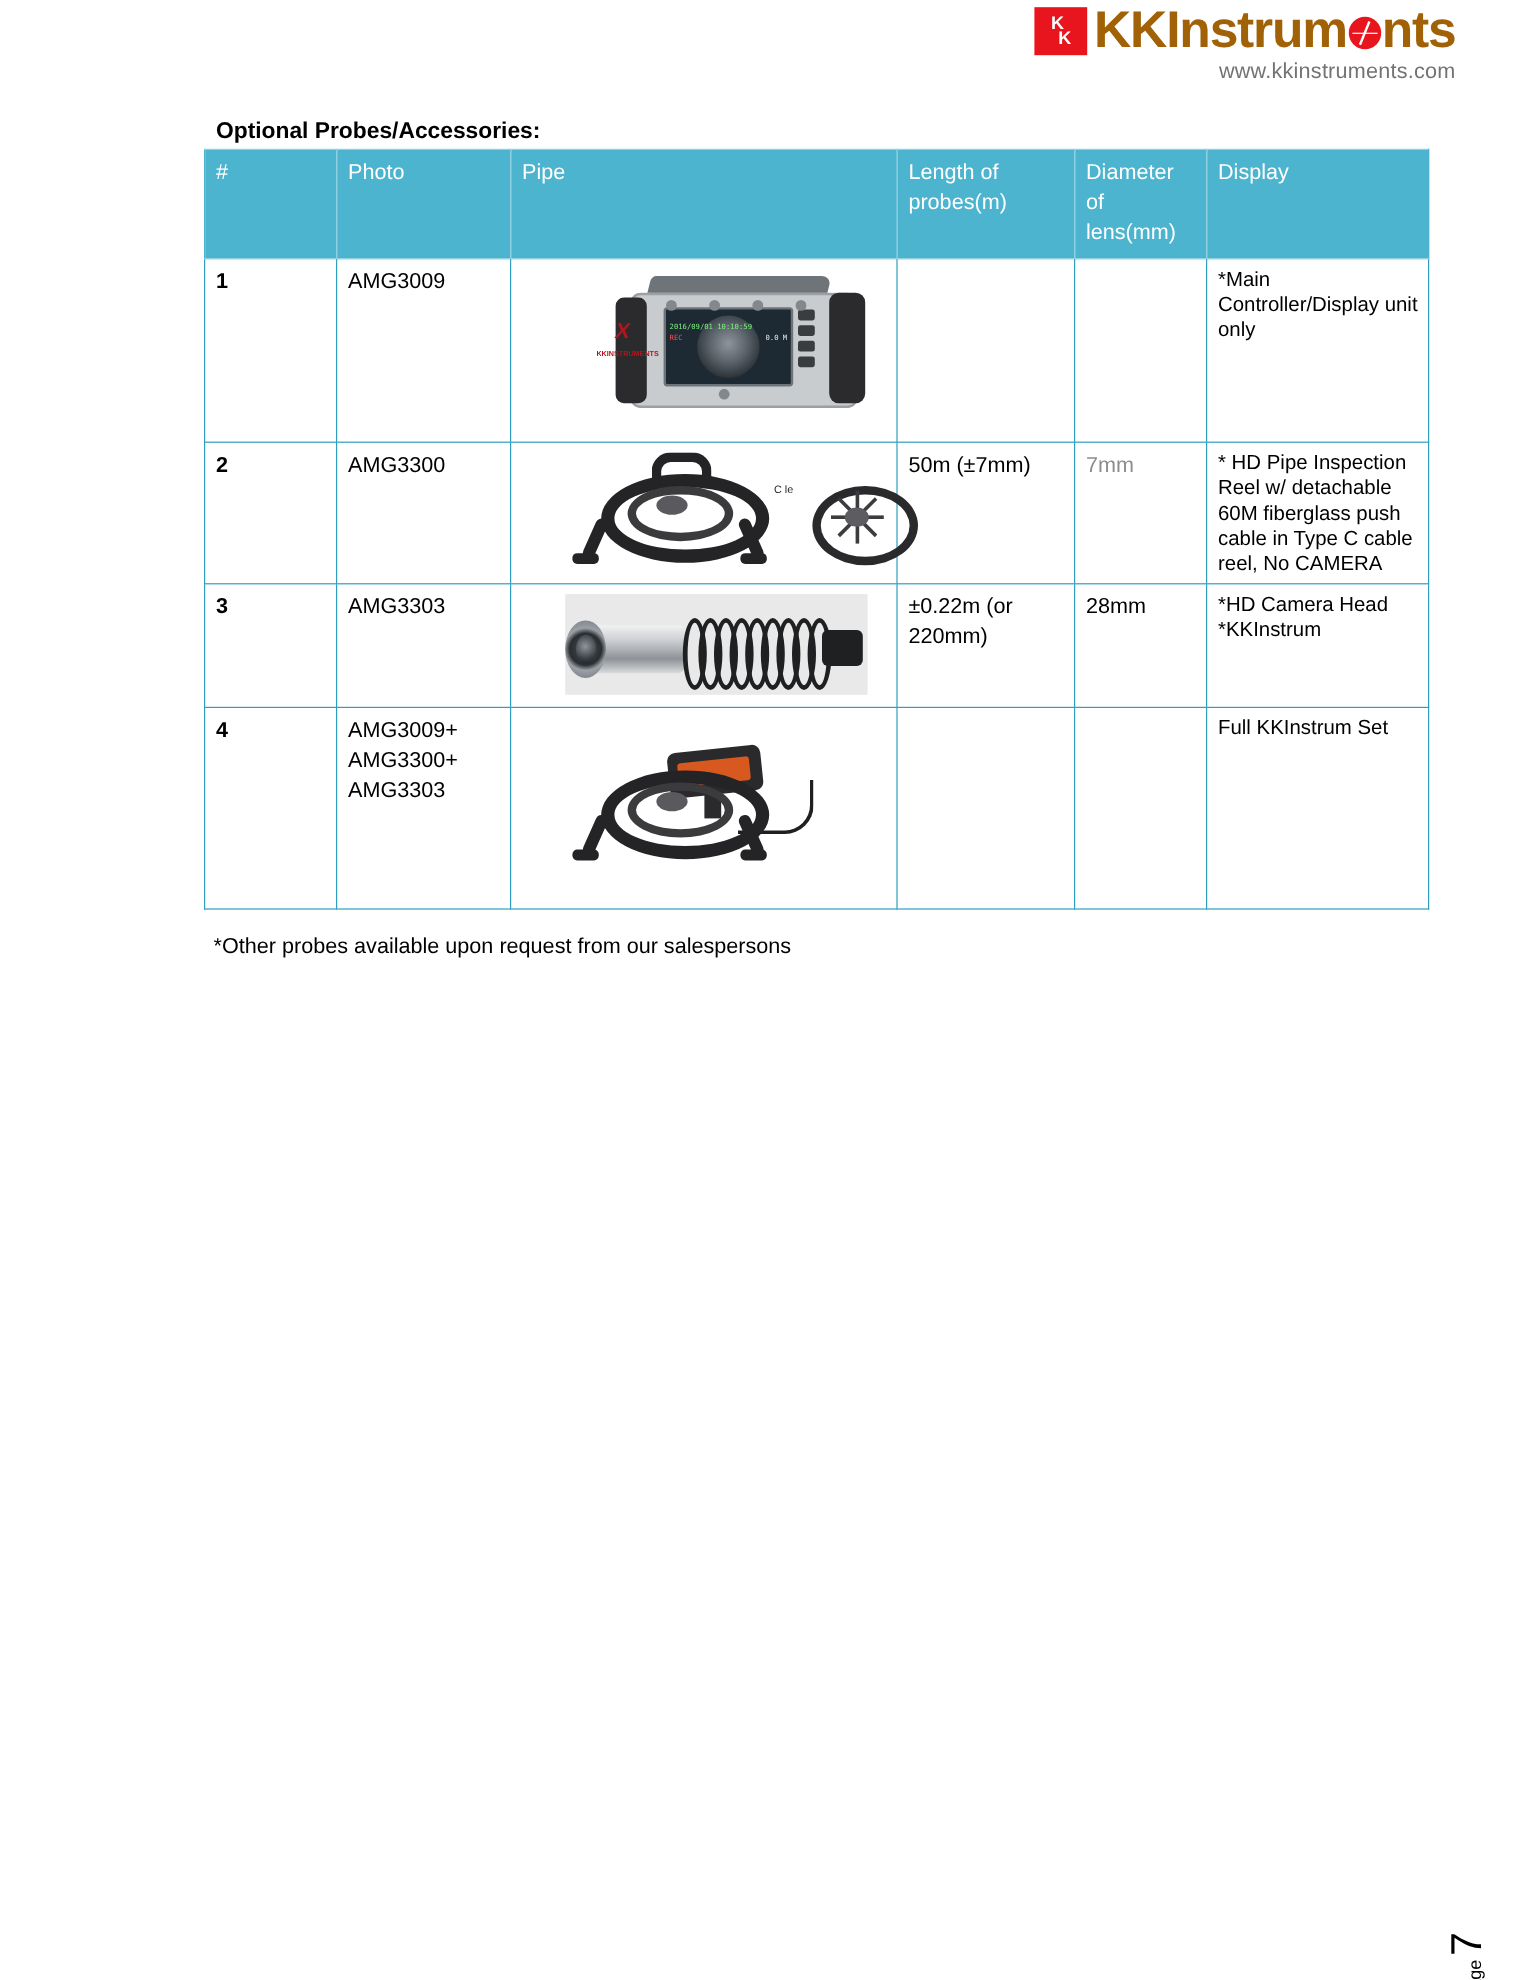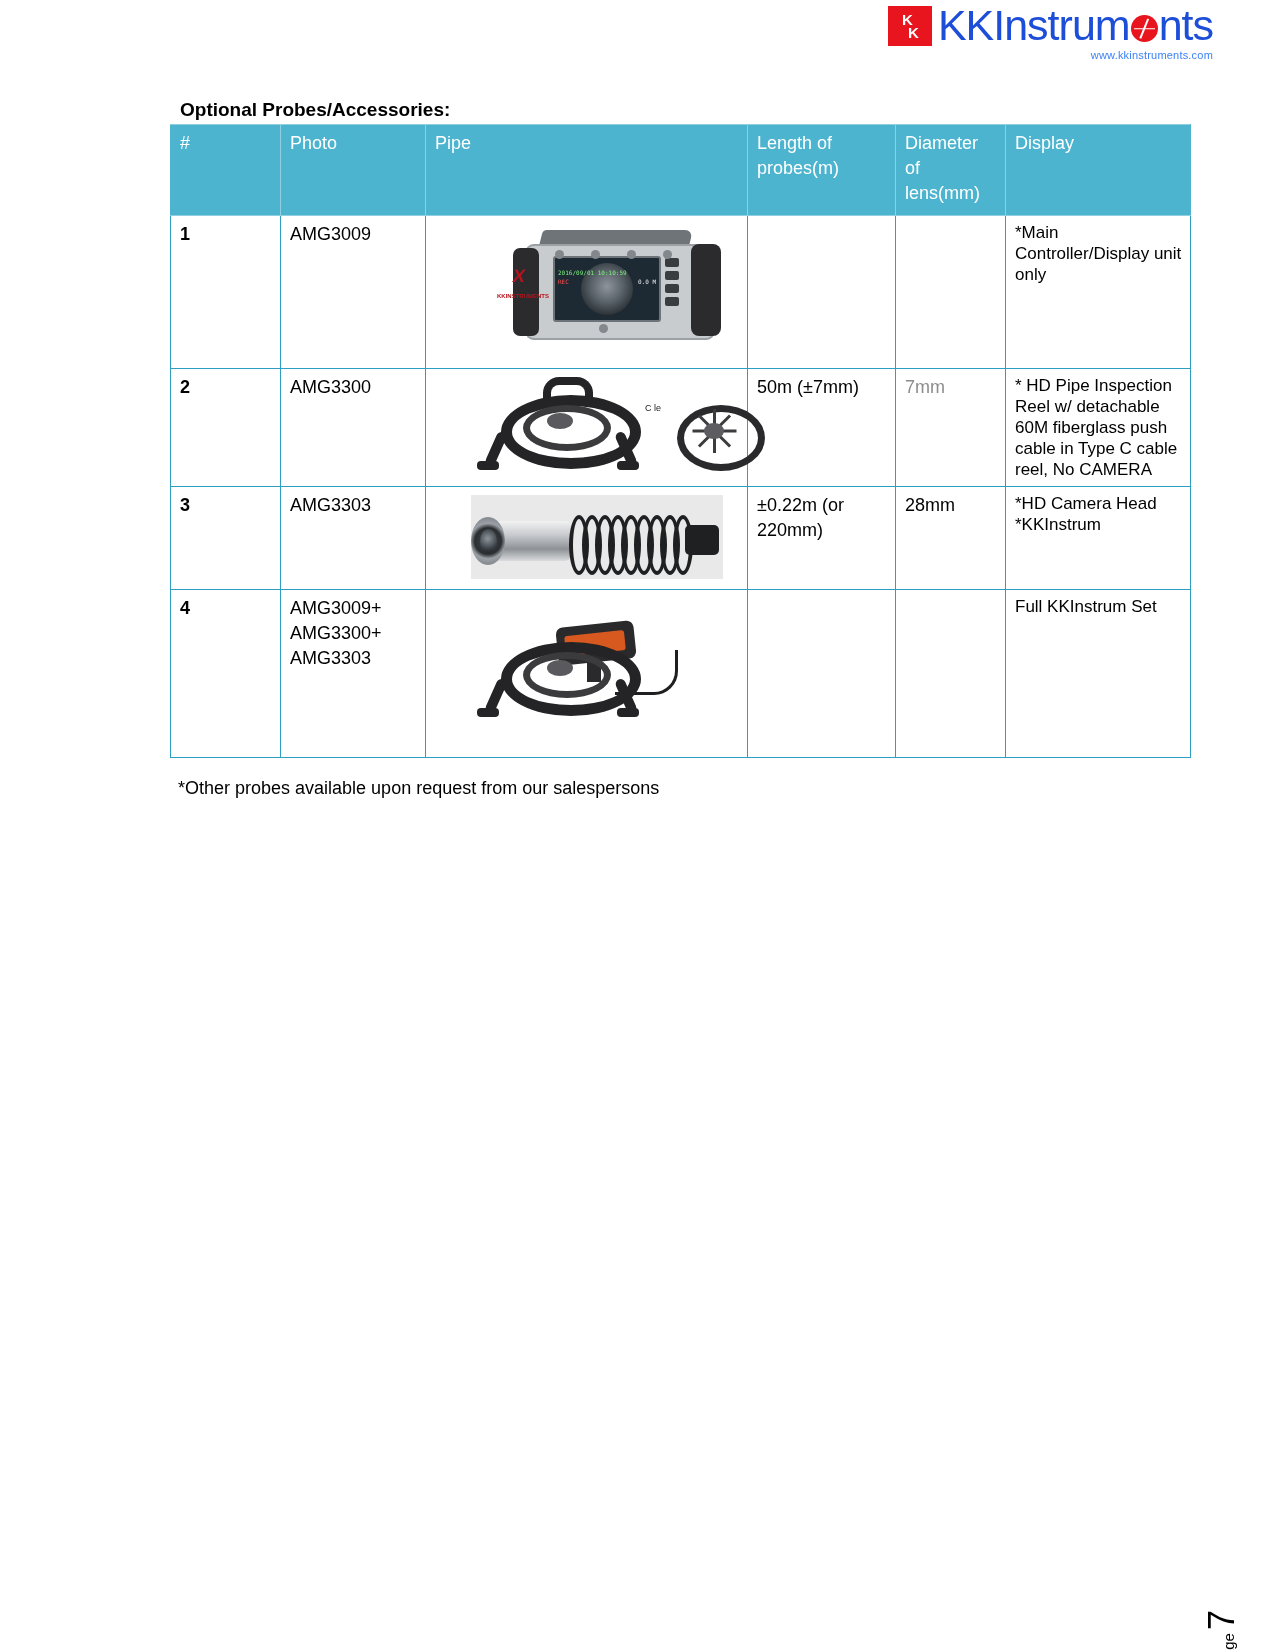--- a/index.html
+++ b/index.html
@@ -51,22 +51,22 @@
     font-weight: bold;
     font-size: 15px;
     line-height: 13px;
     letter-spacing: -1px;
     display: block;
     text-align: center;
   }
   .logo-mark .k1 { transform: translateX(-3px); }
   .logo-mark .k2 { transform: translateX(3px); }
   .logo-text {
-    color: #1d4ed8;
-    font-weight: normal;
+    color: #a16207;
+    font-weight: bold;
     font-size: 43px;
     line-height: 43px;
     letter-spacing: -1px;
     white-space: nowrap;
   }
   .logo-text .globe {
     display: inline-block;
     width: 27px;
     height: 27px;
     border-radius: 50%;
@@ -89,22 +89,22 @@
     content: "";
     position: absolute;
     top: 50%;
     left: 3px;
     width: 21px;
     height: 1.5px;
     background: #ffffff;
     transform: translateY(-50%);
   }
   .logo-url {
-    color: #3b82f6;
-    font-size: 11px;
+    color: #737373;
+    font-size: 18px;
     margin-top: 2px;
     letter-spacing: 0.2px;
   }
 
   
   .section-title {
     position: absolute;
     left: 180px;
     top: 99px;
     font-size: 19px;

